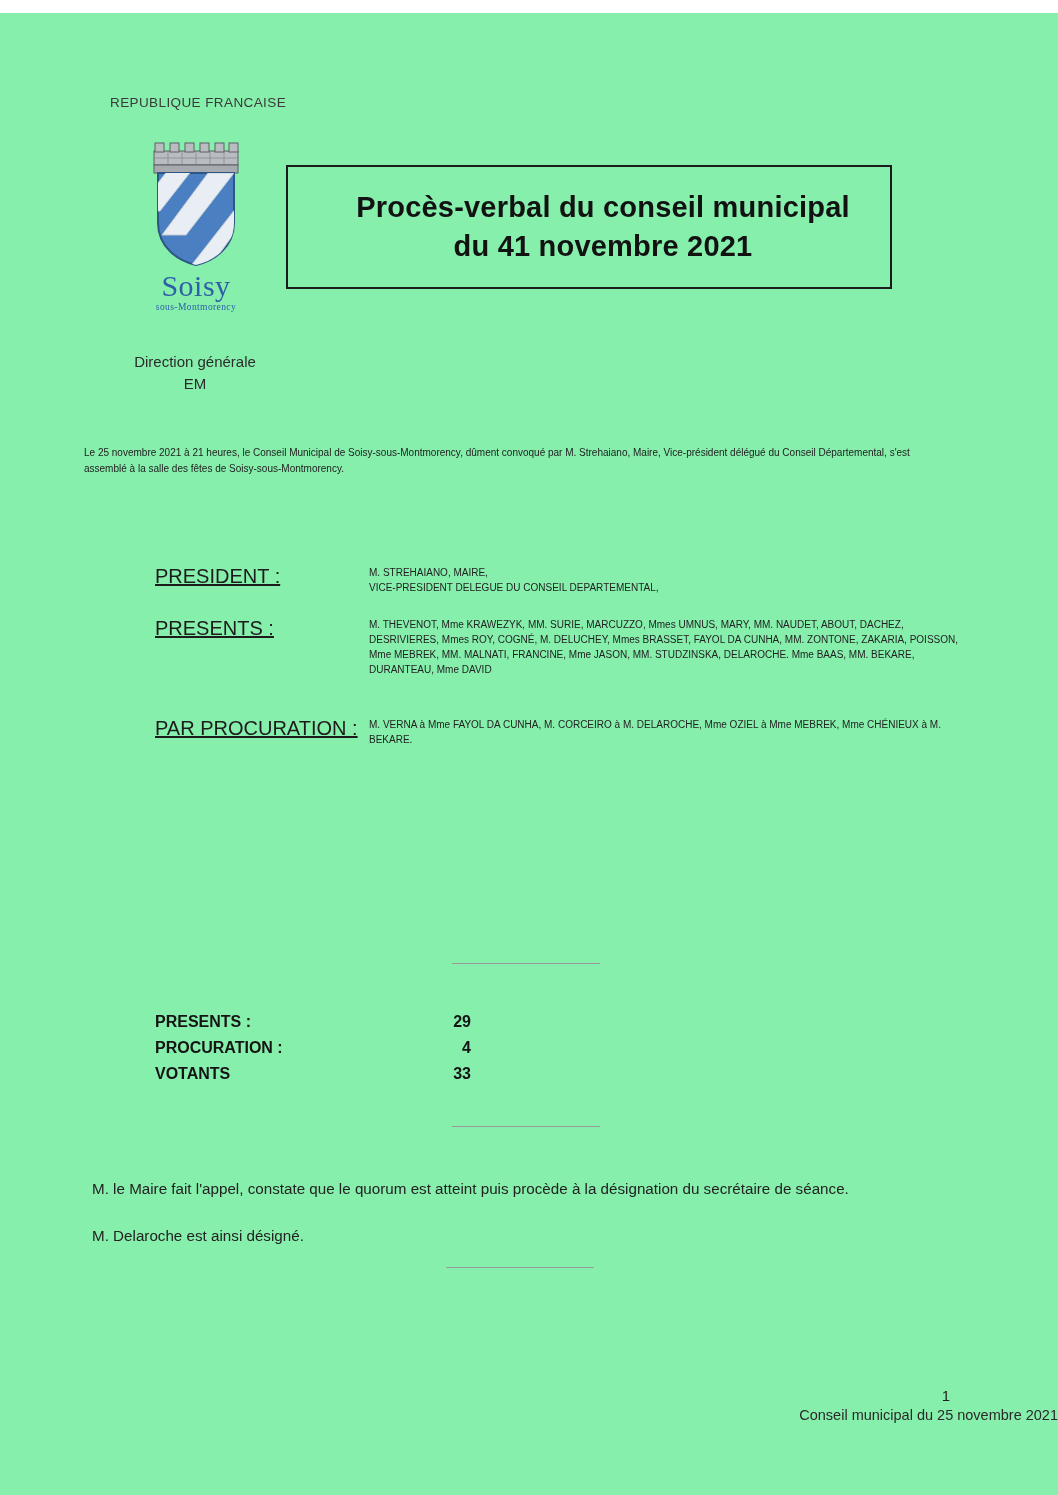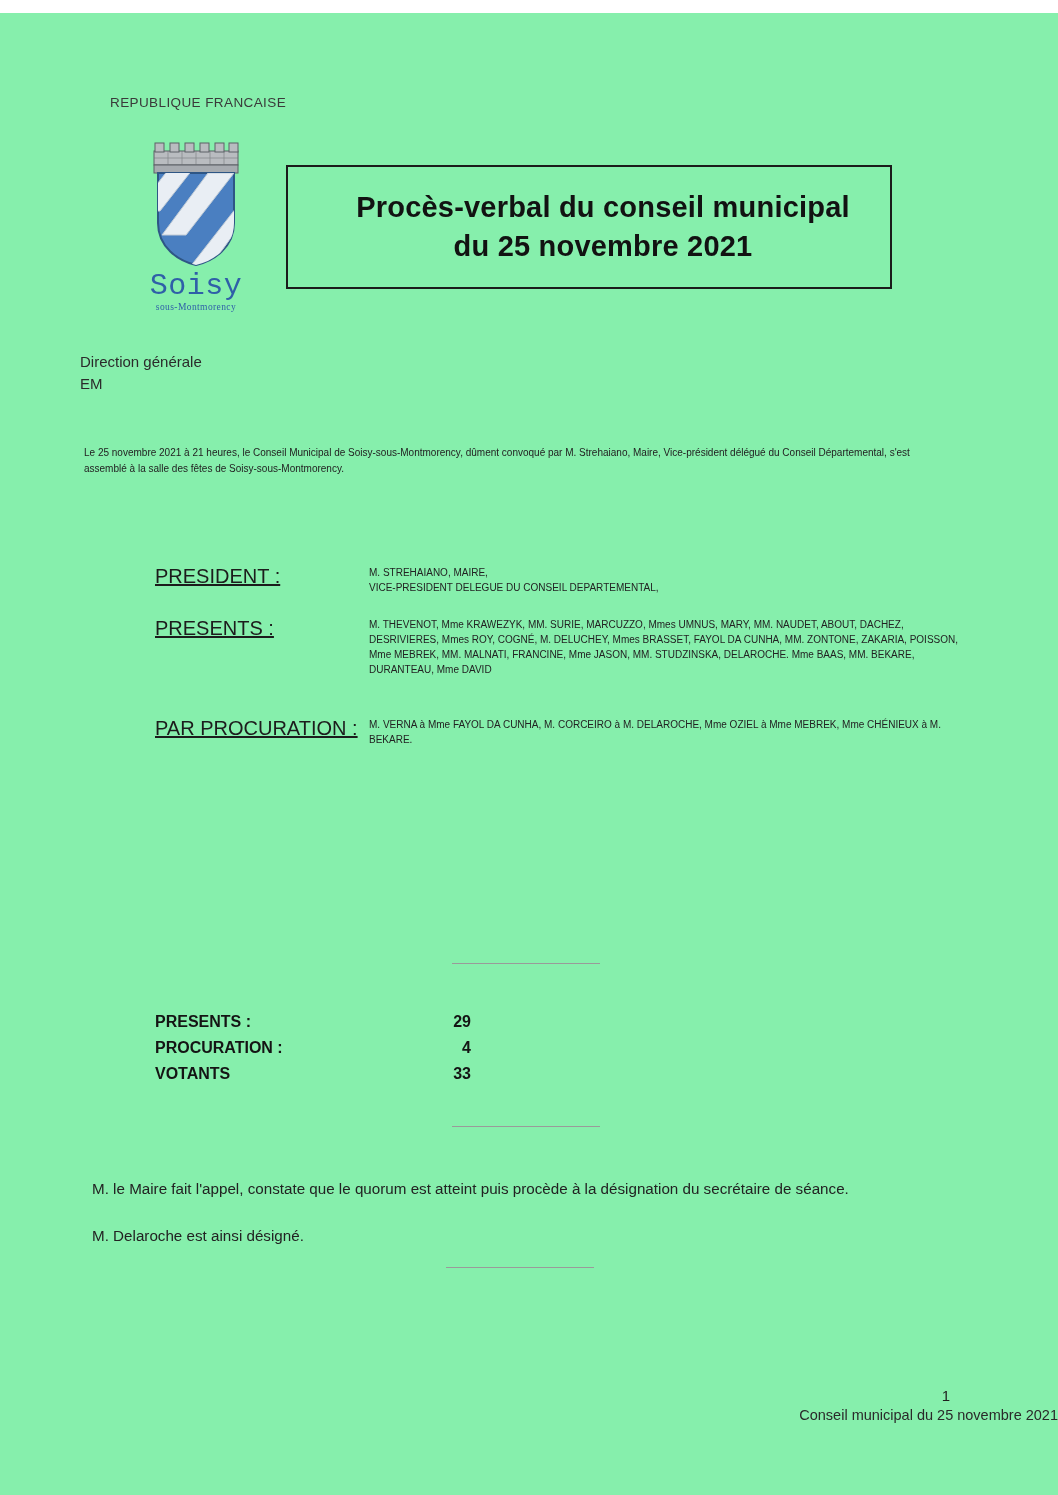--- a/index.html
+++ b/index.html
@@ -51,40 +51,41 @@
     height: 34px;
   }
   .crest-shield {
     position: absolute;
     left: 8px;
     top: 30px;
     width: 80px;
     height: 96px;
   }
   .soisy-word {
-    font-family: Liberation Mono, monospace;
+    font-family: Liberation Serif, serif;
     font-size: 30px;
     color: #2f5fa8;
     line-height: 1;
     margin-top: 2px;
     letter-spacing: 0.5px;
   }
   .soisy-sub {
     font-family: "Liberation Serif", serif;
     font-size: 9.5px;
     color: #2f5fa8;
     letter-spacing: 0.4px;
     margin-top: 1px;
   }
 
   .direction {
     position: absolute;
     left: 80px;
     top: 338px;
     width: 230px;
+    text-align: center;
     font-size: 15px;
     line-height: 1.45;
     color: #2b2b2b;
   }
 
   .title-box {
     position: absolute;
     left: 286px;
     top: 152px;
     width: 606px;
@@ -248,21 +249,21 @@
     <div class="soisy-sub">sous-Montmorency</div>
   </div>
 
   <div class="direction">
     <div>Direction générale</div>
     <div>EM</div>
   </div>
 
   <div class="title-box">
     <div class="title-line">Procès-verbal du conseil municipal</div>
-    <div class="title-line">du 25 novembre 2021</div>
+    <div class="title-line">du 41 novembre 2021</div>
   </div>
 
   <div class="intro">Le 25 novembre 2021 à 21 heures, le Conseil Municipal de Soisy-sous-Montmorency, dûment convoqué par M. Strehaiano, Maire, Vice-président délégué du Conseil Départemental, s'est assemblé à la salle des fêtes de Soisy-sous-Montmorency.</div>
 
   <div class="roster">
 
     <div class="roster-row">
       <div class="roster-label"><span>PRESIDENT :</span></div>
       <div class="roster-value preline" style="white-space: pre-line;">M. STREHAIANO, MAIRE,
 VICE-PRESIDENT DELEGUE DU CONSEIL DEPARTEMENTAL,</div>

